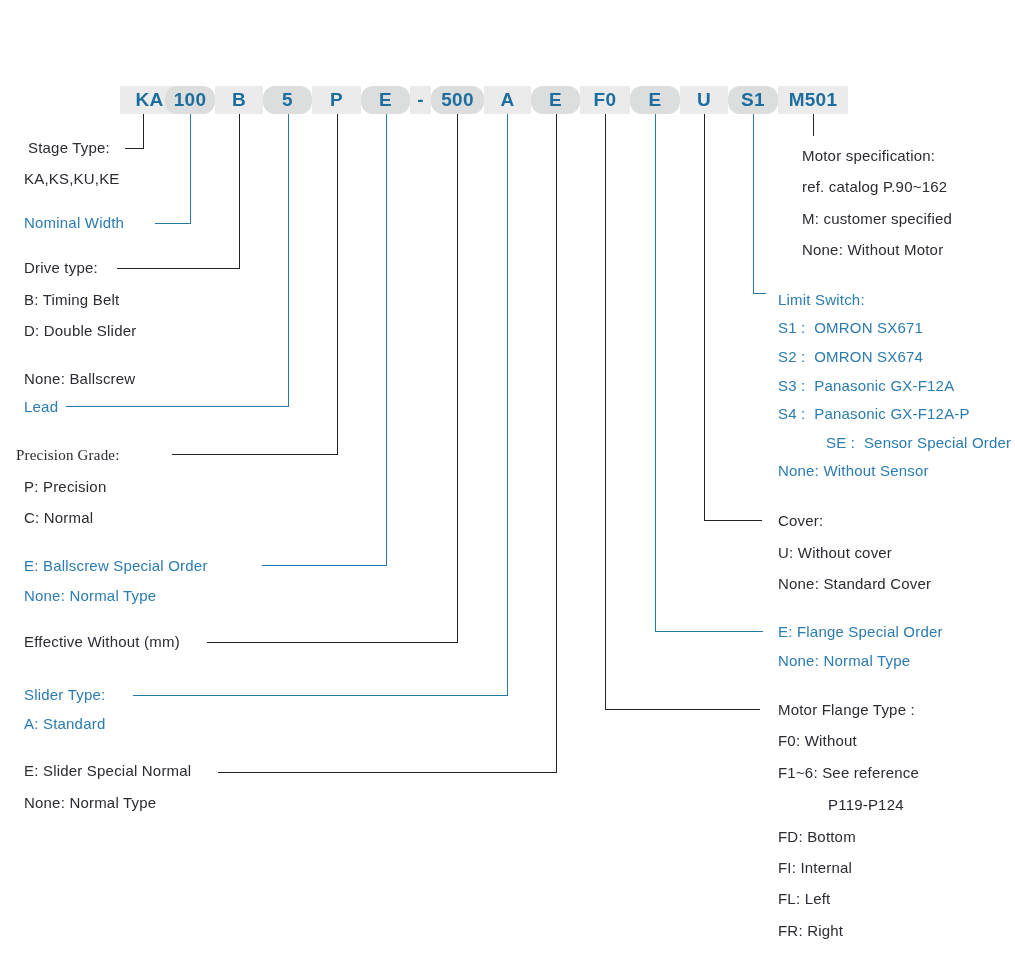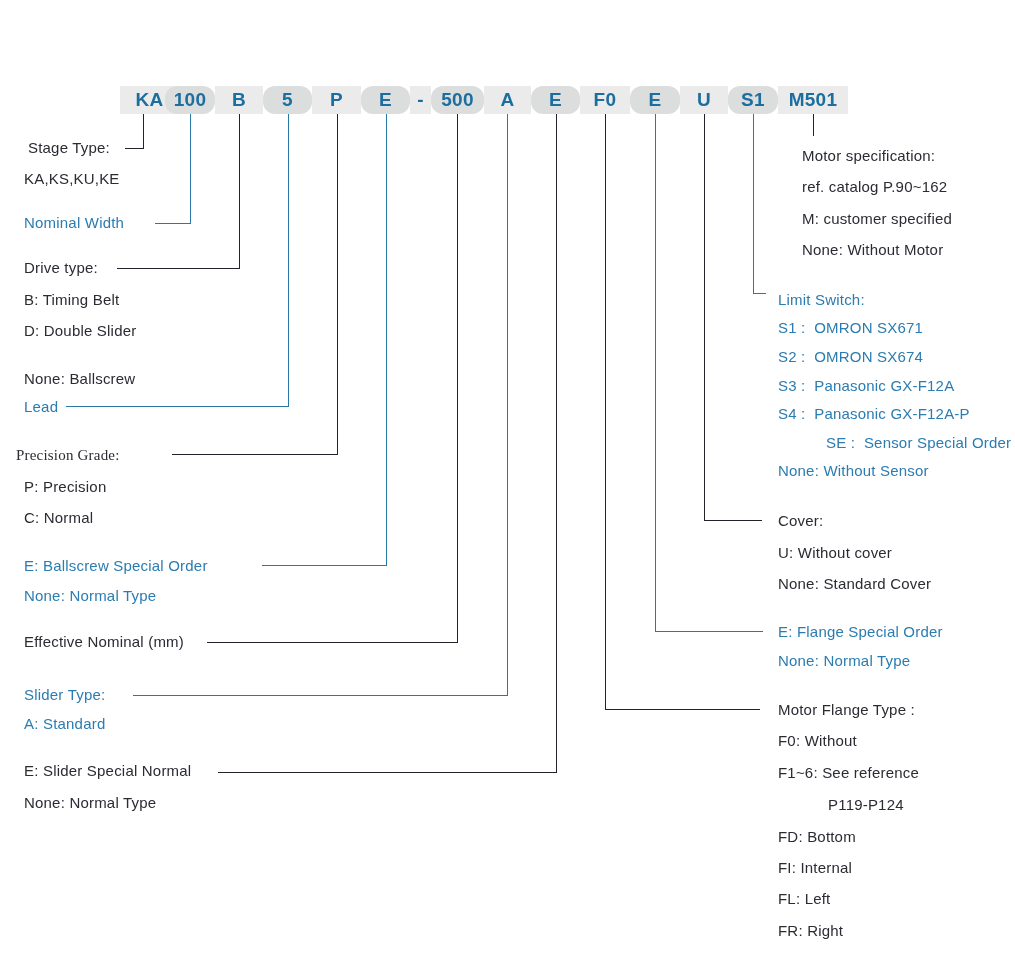--- a/index.html
+++ b/index.html
@@ -76,21 +76,21 @@
   <span class="lbl" style="left:24px;top:258px;">Drive type:</span>
   <span class="lbl" style="left:24px;top:290px;">B: Timing Belt</span>
   <span class="lbl" style="left:24px;top:321px;">D: Double Slider</span>
   <span class="lbl" style="left:24px;top:369px;">None: Ballscrew</span>
   <span class="lbl blue" style="left:24px;top:397px;">Lead</span>
   <span class="lbl" style="left:16px;top:445px;font-family:Liberation Serif, serif;">Precision Grade:</span>
   <span class="lbl" style="left:24px;top:477px;">P: Precision</span>
   <span class="lbl" style="left:24px;top:508px;">C: Normal</span>
   <span class="lbl blue" style="left:24px;top:556px;">E: Ballscrew Special Order</span>
   <span class="lbl blue" style="left:24px;top:586px;">None: Normal Type</span>
-  <span class="lbl" style="left:24px;top:632px;">Effective Nominal (mm)</span>
+  <span class="lbl" style="left:24px;top:632px;">Effective Without (mm)</span>
   <span class="lbl blue" style="left:24px;top:685px;">Slider Type:</span>
   <span class="lbl blue" style="left:24px;top:714px;">A: Standard</span>
   <span class="lbl" style="left:24px;top:761px;">E: Slider Special Normal</span>
   <span class="lbl" style="left:24px;top:793px;">None: Normal Type</span>
 
   <span class="lbl" style="left:802px;top:146px;">Motor specification:</span>
   <span class="lbl" style="left:802px;top:177px;">ref. catalog P.90~162</span>
   <span class="lbl" style="left:802px;top:209px;">M: customer specified</span>
   <span class="lbl" style="left:802px;top:240px;">None: Without Motor</span>
   <span class="lbl blue" style="left:778px;top:290px;">Limit Switch:</span>

